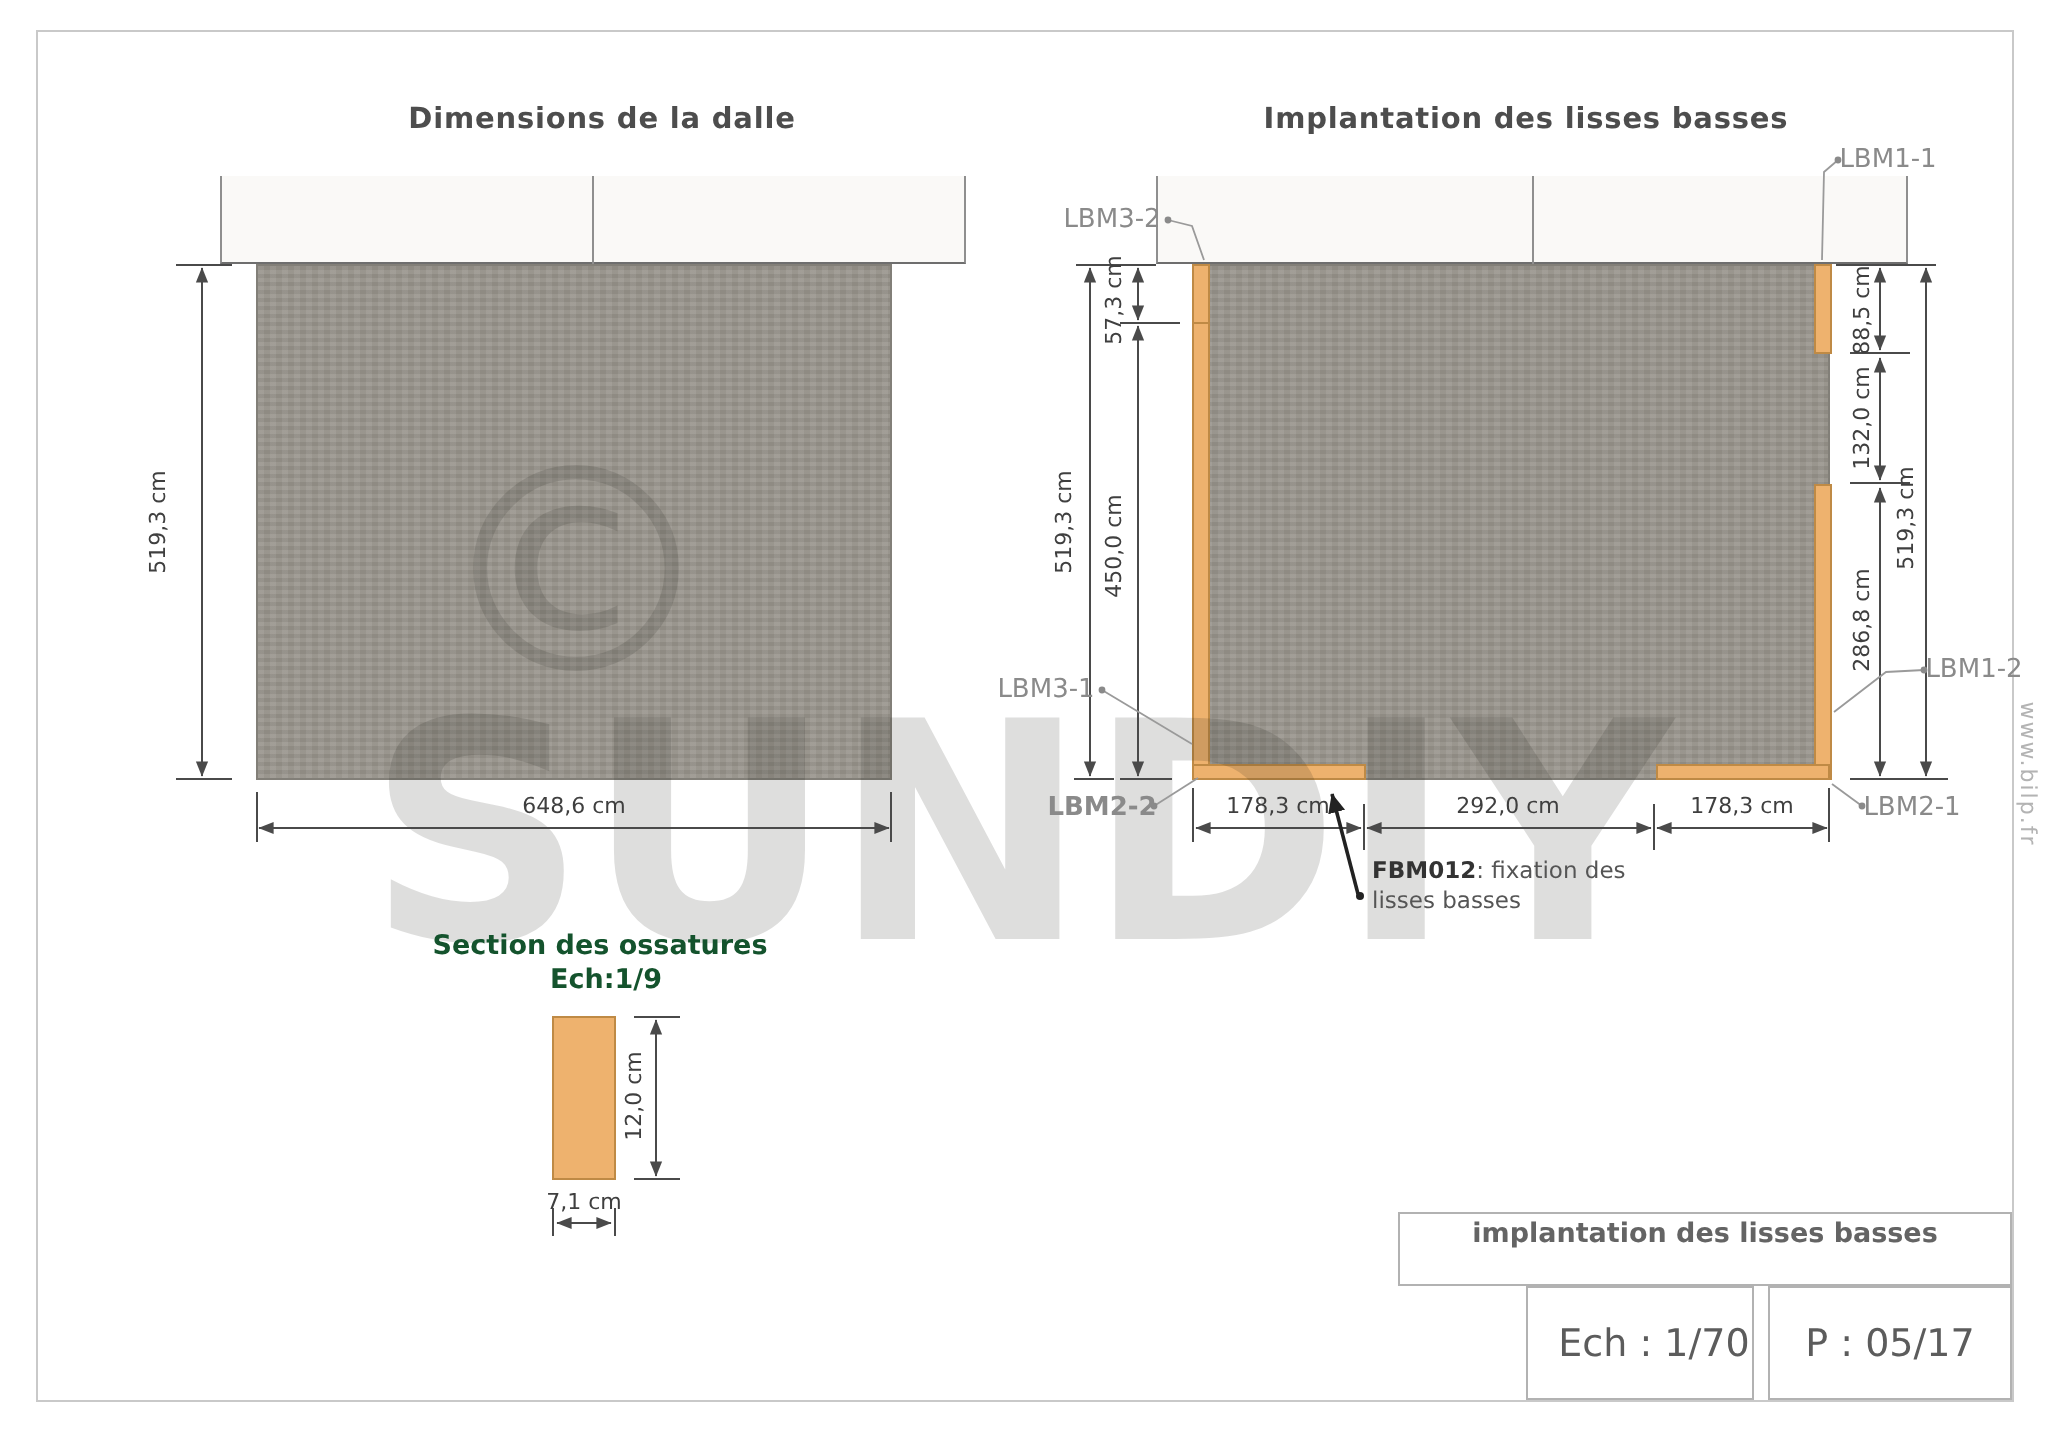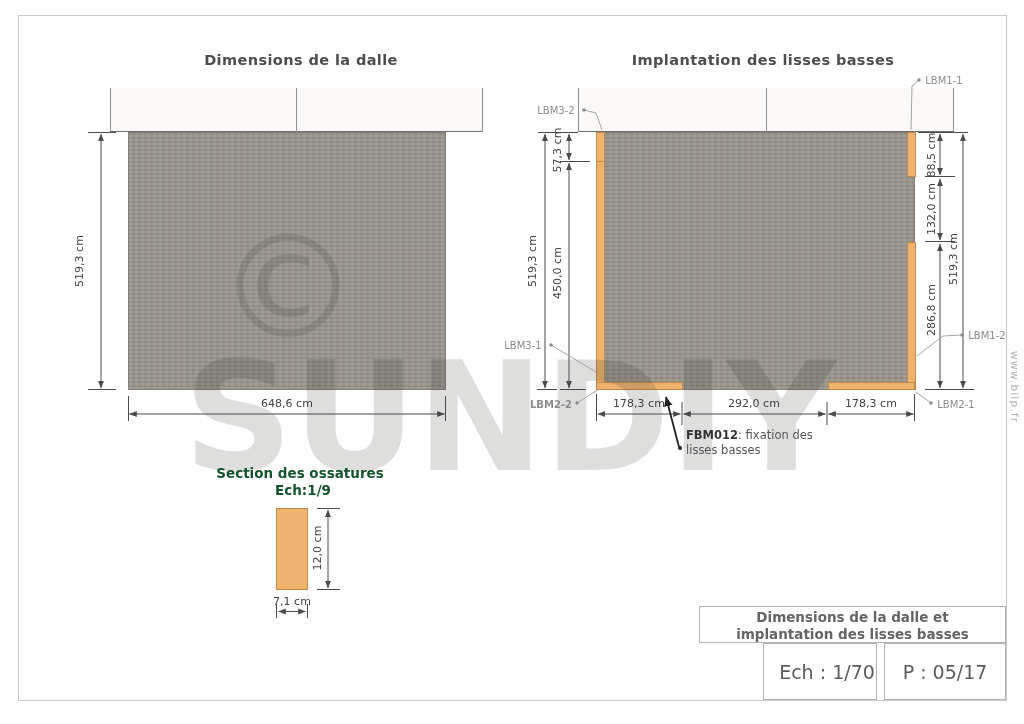--- a/index.html
+++ b/index.html
@@ -26,21 +26,21 @@
   .lisse{background:#eeb26e;border:1px solid #bf8a45;box-sizing:border-box;z-index:2;}
   .joint{background:#bf8a45;z-index:2;}
 
   .wm{color:rgba(35,33,30,0.15);font-weight:bold;white-space:nowrap;z-index:3;pointer-events:none;}
   .wm-c{font-size:142px;font-weight:normal;color:rgba(35,33,30,0.14);}
   .wm-site{font-size:11px;color:#b3b3b3;font-weight:normal;letter-spacing:1px;}
 
   svg.overlay{left:0;top:0;z-index:4;pointer-events:none;}
 
   .dim{font-size:11px;color:#3f3f3f;white-space:nowrap;z-index:5;}
-  .lbm{font-size:10px;color:#8a8a8a;white-space:nowrap;z-index:5;}
+  .lbm{font-size:13px;color:#8a8a8a;white-space:nowrap;z-index:5;}
   .note{font-size:11.5px;color:#555;line-height:15px;z-index:5;}
   .note b{color:#333;text-align:right;}
 
   .sec-title{font-size:13.5px;font-weight:bold;color:#14532d;text-align:center;white-space:nowrap;z-index:5;}
 
   .tb{border:1px solid #b2b2b2;background:#fff;box-sizing:border-box;z-index:6;}
   .tb-title{font-size:13.5px;font-weight:bold;color:#646464;text-align:center;line-height:17px;padding-top:2px;}
   .tb-cell{display:flex;align-items:center;justify-content:center;font-size:19px;color:#5c5c5c;}
 </style>
 </head>
@@ -174,21 +174,20 @@
   </div>
 
   <div class="abs sec-title c" style="left:300px;top:473px;">Section des ossatures</div>
   <div class="abs sec-title c" style="left:303px;top:490px;">Ech:1/9</div>
   <div class="abs lisse" style="left:276px;top:508px;width:32px;height:82px;"></div>
   <div class="abs dim cr" style="left:317px;top:548px;">12,0 cm</div>
   <div class="abs dim c" style="left:292px;top:601px;">7,1 cm</div>
 
   <div class="abs tb" style="left:699px;top:606px;width:307px;height:37px;">
     <div class="tb-title">
-      <div>Dimensions de la dalle et</div>
       <div>implantation des lisses basses</div>
     </div>
   </div>
   <div class="abs tb tb-cell" style="left:763px;top:643px;width:114px;height:57px;padding-left:14px;">
     <span>Ech : 1/70</span>
   </div>
   <div class="abs tb tb-cell" style="left:884px;top:643px;width:122px;height:57px;">
     <span>P : 05/17</span>
   </div>
 

